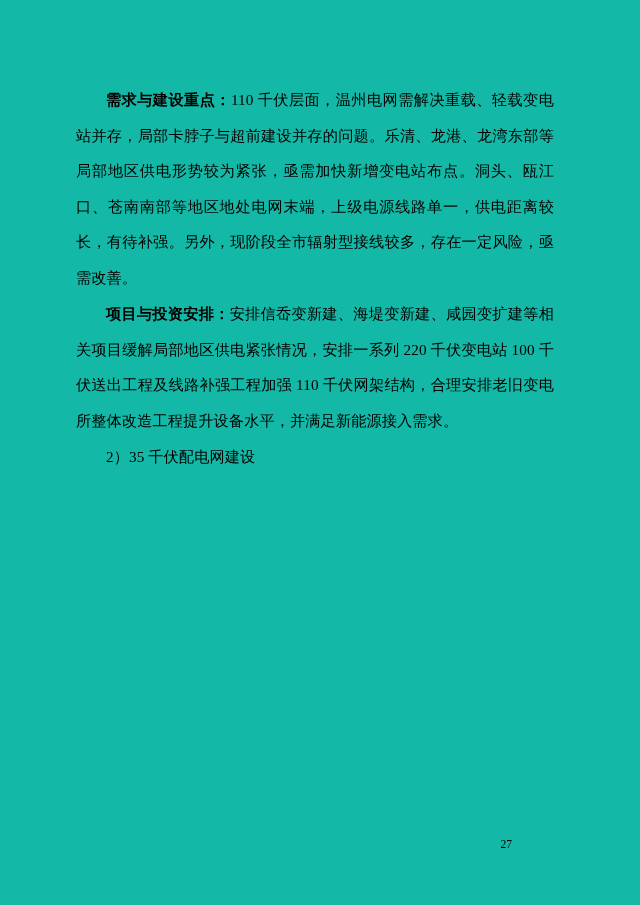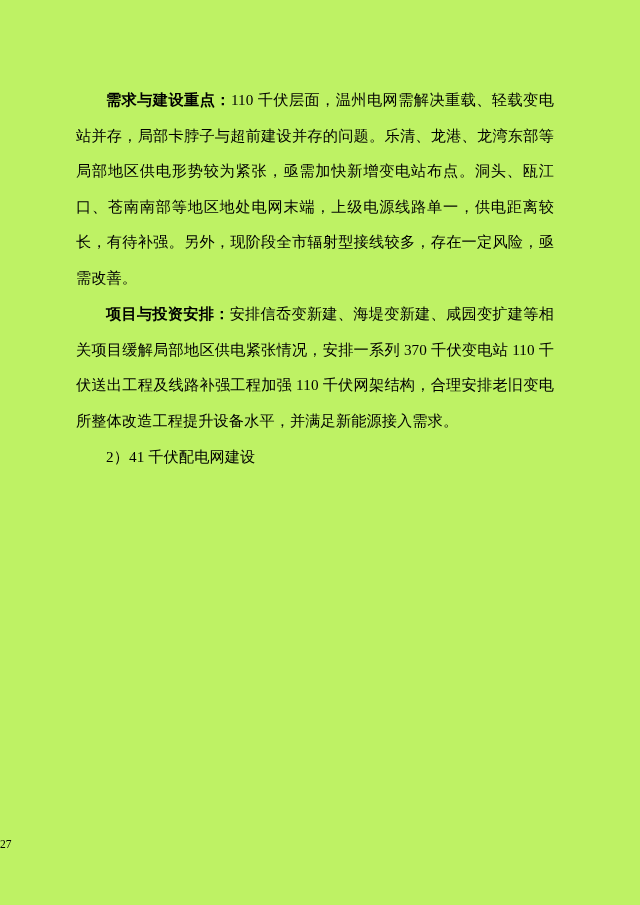--- a/index.html
+++ b/index.html
@@ -12,21 +12,21 @@
     height: 905px;
     overflow: hidden;
     font-family: "Liberation Serif", serif;
   }
   .page {
     position: absolute;
     left: 0;
     top: 0;
     width: 640px;
     height: 905px;
-    background: #bef264;
+    background: #14b8a6;
     box-sizing: border-box;
   }
   .content {
     position: absolute;
     left: 76px;
     top: 82px;
     width: 478px;
   }
   p.para {
     margin: 0 0 1px 0;
@@ -40,37 +40,37 @@
     letter-spacing: 0.1px;
   }
   p.para b {
     font-weight: bold;
   }
   .footer {
     position: absolute;
     left: 0;
     top: 838px;
     width: 512px;
-    text-align: left;
+    text-align: right;
     font-size: 11.5px;
     color: #000000;
     font-family: "Liberation Serif", serif;
   }
 </style>
 </head>
 <body>
 
 <div class="page">
   <div class="content">
 
     <p class="para"><b>需求与建设重点：</b><span>110 千伏层面，温州电网需解决重载、轻载变电站并存，局部卡脖子与超前建设并存的问题。乐清、龙港、龙湾东部等局部地区供电形势较为紧张，亟需加快新增变电站布点。洞头、瓯江口、苍南南部等地区地处电网末端，上级电源线路单一，供电距离较长，有待补强。另外，现阶段全市辐射型接线较多，存在一定风险，亟需改善。</span></p>
 
-    <p class="para"><b>项目与投资安排：</b><span>安排信岙变新建、海堤变新建、咸园变扩建等相关项目缓解局部地区供电紧张情况，安排一系列 370 千伏变电站 110 千伏送出工程及线路补强工程加强 110 千伏网架结构，合理安排老旧变电所整体改造工程提升设备水平，并满足新能源接入需求。</span></p>
+    <p class="para"><b>项目与投资安排：</b><span>安排信岙变新建、海堤变新建、咸园变扩建等相关项目缓解局部地区供电紧张情况，安排一系列 220 千伏变电站 100 千伏送出工程及线路补强工程加强 110 千伏网架结构，合理安排老旧变电所整体改造工程提升设备水平，并满足新能源接入需求。</span></p>
 
 
-    <p class="para"><b></b><span>2）41 千伏配电网建设</span></p>
+    <p class="para"><b></b><span>2）35 千伏配电网建设</span></p>
 
 
 
   </div>
 
   <div class="footer">27</div>
 </div>
 
 </body></html>

